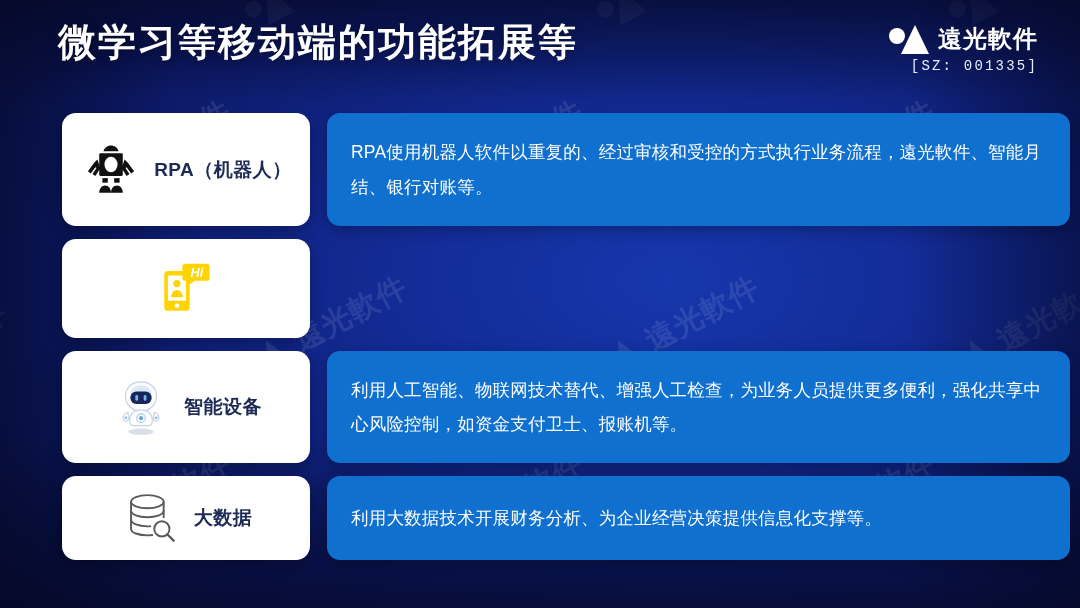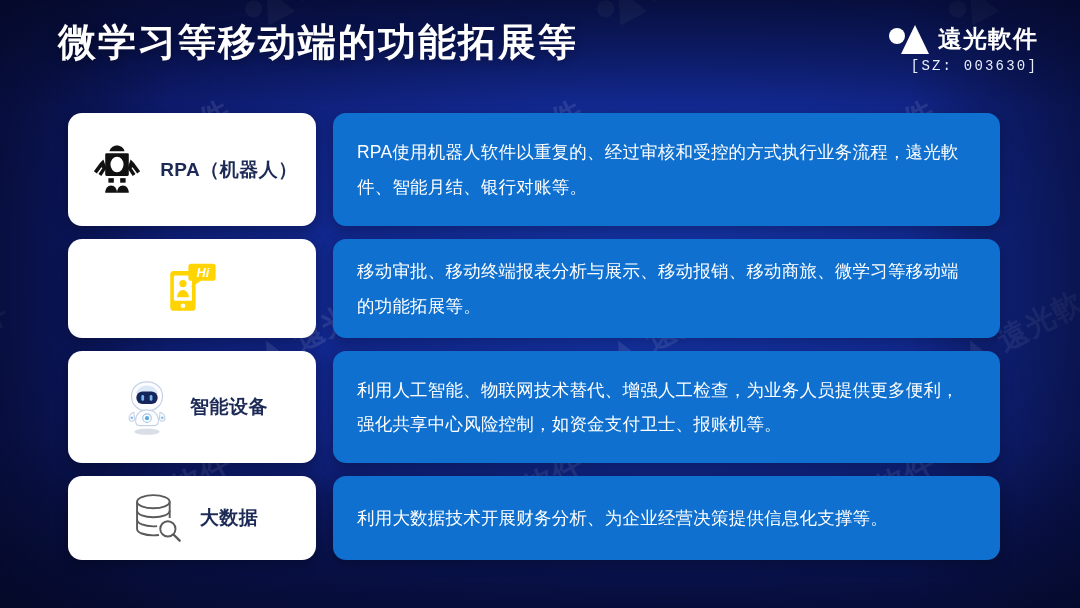--- a/index.html
+++ b/index.html
@@ -111,22 +111,22 @@
     letter-spacing:2.2px;
   }
 
   
   #rows {
     position:absolute; left:0; top:0; width:1080px; height:608px;
     z-index:4;
   }
   .row {
     position:absolute;
-    left:68px;
-    width:932px;
+    left:62px;
+    width:1008px;
     display:flex;
     align-items:stretch;
     gap:17px;
   }
   .row-1 { top:113px; height:113px; }
   .row-2 { top:239px; height:99px; }
   .row-3 { top:351px; height:112px; }
   .row-4 { top:476px; height:84px; }
 
   .label-card {
@@ -289,21 +289,21 @@
     <div id="title">微学习等移动端的功能拓展等</div>
 
     <div id="brand">
       <div id="brand-row">
         <span id="brand-logo">
           <span class="tri"></span>
             <span class="dot"></span>
         </span>
         <span id="brand-name">遠光軟件</span>
       </div>
-      <div id="brand-code">[SZ: 003630]</div>
+      <div id="brand-code">[SZ: 001335]</div>
     </div>
   </div>
 
   <div id="rows">
 
     <div class="row row-1">
       <div class="label-card">
         <span class="label-icon">
           <svg class="rb" viewBox="0 0 64 64" aria-hidden="true">
             <path d="M32 5c-4.1 0-7.4 2.6-8.3 6.2h16.6C39.4 7.6 36.1 5 32 5z" fill="#111"></path>
@@ -330,23 +330,20 @@
           <svg class="ph" viewBox="0 0 64 64" aria-hidden="true">
             <rect x="8" y="12" width="28" height="44" rx="4" fill="#ffd400"></rect>
             <rect x="12" y="17" width="20" height="28" rx="1.5" fill="#fff"></rect>
             <circle cx="22" cy="50.5" r="2.6" fill="#fff"></circle>
             <circle cx="22" cy="26" r="4" fill="#ffd400"></circle>
             <path d="M15.5 41c0-4.4 2.9-8 6.5-8s6.5 3.6 6.5 8z" fill="#ffd400"></path>
             <path d="M31 4h24a3 3 0 0 1 3 3v13a3 3 0 0 1-3 3H42l-11 7 3-7h-3a3 3 0 0 1-3-3V7a3 3 0 0 1 3-3z" fill="#ffd400"></path>
             <text x="44" y="18.5" font-family="Liberation Sans, sans-serif" font-size="14" font-weight="700" fill="#fff" text-anchor="middle">Hi</text>
           </svg>
         </span>
-      </div>
-      <div class="desc-panel">
-        <p>移动审批、移动终端报表分析与展示、移动报销、移动商旅、微学习等移动端的功能拓展等。</p>
       </div>
     </div>
 
     <div class="row row-3">
       <div class="label-card">
         <span class="label-icon">
           <svg class="ms" viewBox="0 0 64 64" aria-hidden="true">
             <ellipse cx="32" cy="57.5" rx="13" ry="3.2" fill="#b9c2d4" opacity=".55"></ellipse>
             <path d="M32 6c10 0 16 6.6 16 14.8S42 36 32 36 16 29 16 20.8 22 6 32 6z" fill="#fdfdff" stroke="#c5d2e6" stroke-width="1.2"></path>
             <path d="M20.5 17.5c2.2-5 6.5-7.6 11.5-7.6s9.3 2.6 11.5 7.6z" fill="#dbe8f7"></path>

